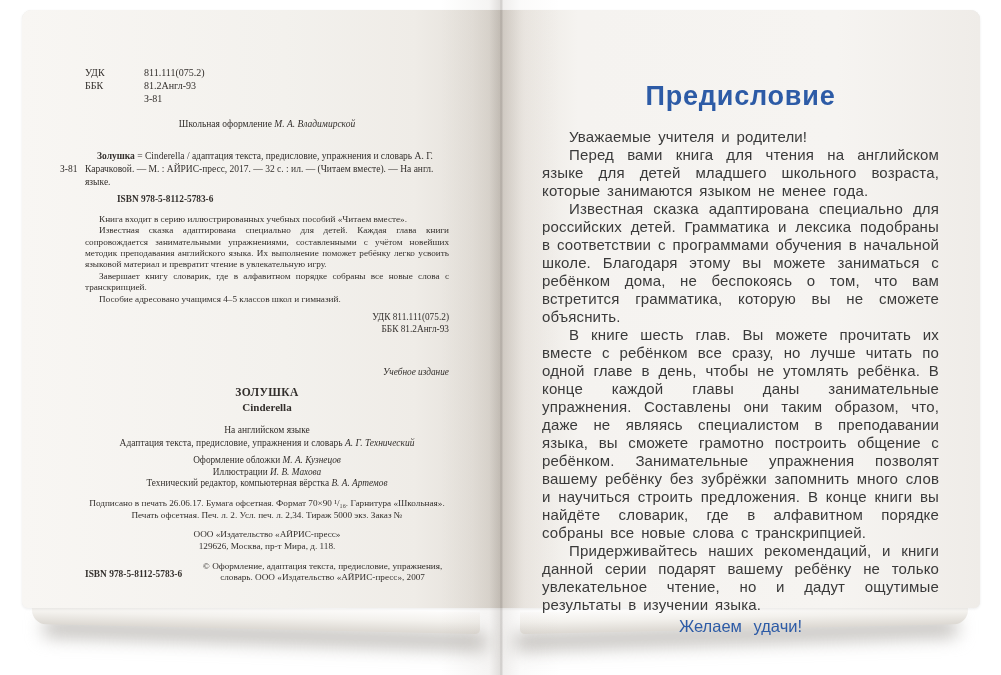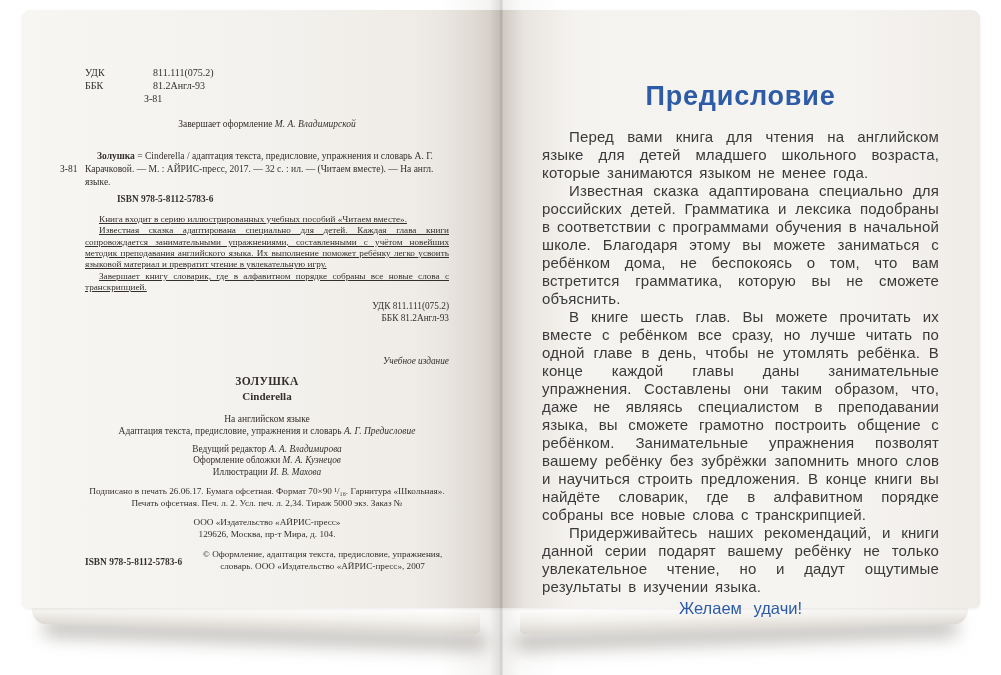--- a/index.html
+++ b/index.html
@@ -27,28 +27,28 @@
   .edge-l{left:32px;transform:skewY(1.3deg);transform-origin:left center;border-radius:0 0 5px 14px;}
   .edge-r{right:33px;transform:skewY(-1.3deg);transform-origin:right center;border-radius:0 0 14px 5px;}
   .shadow{position:absolute;top:620px;width:442px;height:16px;background:#bdbab6;
           filter:blur(9px);z-index:0;}
   .shadow-l{left:44px;transform:skewY(1.8deg);transform-origin:left center;}
   .shadow-r{right:44px;transform:skewY(-1.8deg);transform-origin:right center;}
   
   .lp{padding:56px 52px 0 63px;color:#332f2c;font-size:9.5px;line-height:1.32;}
   .udk-block{line-height:13px;font-size:10px;margin-bottom:13px;}
   .udk-row .lbl{display:inline-block;width:34px;}
-  .udk-row .val{display:inline-block;margin-left:34px;}
+  .udk-row .val{display:inline-block;margin-left:25px;}
   .udk-row.code .val{margin-left:59px;}
   .series{text-align:center;margin-bottom:19px;}
   .bib{position:relative;margin:0 0 4px 0;text-indent:12px;line-height:13px;}
   .bib-code{position:absolute;left:-25px;top:13px;text-indent:0;}
   .isbn-top{font-weight:bold;margin:0 0 9px 32px;font-size:9.3px;}
   .annotation{text-align:justify;}
-  .annotation p{margin:0;text-indent:14px;font-size:9.2px;line-height:11.4px;text-decoration:underline;}
+  .annotation p{margin:0;text-indent:14px;font-size:9.2px;line-height:11.4px;}
   .udk-right{text-align:right;line-height:12px;margin-top:6px;margin-bottom:31px;font-size:9.3px;}
   .c{text-align:center;}
   .it{font-style:italic;}
   .b{font-weight:bold;}
   .edition{margin-bottom:7px;font-size:9.3px;text-align:right;}
   .title-ru{font-size:11.5px;letter-spacing:.4px;}
   .title-en{font-size:11px;margin-bottom:9px;}
   .lang{margin-bottom:0;}
   .adapt{margin-bottom:6px;}
   .credits{line-height:11.6px;font-size:9.3px;margin-bottom:7px;}
@@ -85,83 +85,85 @@
         </div>
         <div class="udk-row">
           <span class="lbl">ББК</span><span class="val">81.2Англ-93</span>
         </div>
         <div class="udk-row code">
           <span class="val">З-81</span>
         </div>
       </div>
 
       <div class="series">
-        <span>Завершает оформление</span>
+        <span>Школьная оформление</span>
         <span class="it">М. А. Владимирской</span>
       </div>
 
       <div class="bib">
         <span class="bib-code">З-81</span><span class="b">Золушка</span><span> = Cinderella / адаптация текста, предисловие, упражнения и словарь А. Г. Карачковой. — М. : АЙРИС-пресс, 2017. — 32 с. : ил. — (Читаем вместе). — На англ. языке.</span>
       </div>
 
       <div class="isbn-top">ISBN 978-5-8112-5783-6</div>
 
       <div class="annotation">
 
       <p>Книга входит в серию иллюстрированных учебных пособий «Читаем вместе».</p>
           <p>Известная сказка адаптирована специально для детей. Каждая глава книги сопровождается занимательными упражнениями, составленными с учётом новейших методик преподавания английского языка. Их выполнение поможет ребёнку легко усвоить языковой материал и превратит чтение в увлекательную игру.</p>
           <p>Завершает книгу словарик, где в алфавитном порядке собраны все новые слова с транскрипцией.</p>
+          <p>Пособие адресовано учащимся 4–5 классов школ и гимназий.</p>
         </div>
 
       <div class="udk-right">
         <div>УДК 811.111(075.2)</div>
         <div>ББК 81.2Англ-93</div>
       </div>
 
       <div class="c it edition">Учебное издание</div>
       <div class="c b title-ru">ЗОЛУШКА</div>
       <div class="c b title-en">Cinderella</div>
       <div class="c lang">На английском языке</div>
 
       <div class="c adapt">
         <span>Адаптация текста, предисловие, упражнения и словарь</span>
-        <span class="it">А. Г. Предисловие</span>
+        <span class="it">А. Г. Технический</span>
       </div>
 
       <div class="c credits">
 
-      <div><span>Ведущий редактор</span> <span class="it">А. А. Владимирова</span></div>
           <div><span>Оформление обложки</span> <span class="it">М. А. Кузнецов</span></div>
           <div><span>Иллюстрации</span> <span class="it">И. В. Махова</span></div>
+          <div><span>Технический редактор, компьютерная вёрстка</span> <span class="it">В. А. Артемов</span></div>
         </div>
 
       <div class="c pr">
         <div>Подписано в печать 26.06.17. Бумага офсетная. Формат 70×90 ¹/₁₆. Гарнитура «Школьная».</div>
         <div>Печать офсетная. Печ. л. 2. Усл. печ. л. 2,34. Тираж 5000 экз. Заказ №</div>
       </div>
 
       <div class="c pr">
         <div>ООО «Издательство «АЙРИС-пресс»</div>
-        <div>129626, Москва, пр-т Мира, д. 104.</div>
+        <div>129626, Москва, пр-т Мира, д. 118.</div>
       </div>
 
       <div class="c pr">
       </div>
 
       <div class="bottom-row">
         <div class="isbn-b">ISBN 978-5-8112-5783-6</div>
         <div class="copy">© Оформление, адаптация текста, предисловие, упражнения, словарь. ООО «Издательство «АЙРИС-пресс», 2007</div>
       </div>
 
     </div>
 
     <div class="page page-right rp-wrap">
       <div class="rp-title" style="color: rgb(45, 91, 166); margin-top: 41px;">Предисловие</div>
       <div class="rp-body">
 
+      <p>Уважаемые учителя и родители!</p>
           <p>Перед вами книга для чтения на английском языке для детей младшего школьного возраста, которые занимаются языком не менее года.</p>
           <p>Известная сказка адаптирована специально для российских детей. Грамматика и лексика подобраны в соответствии с программами обучения в начальной школе. Благодаря этому вы можете заниматься с ребёнком дома, не беспокоясь о том, что вам встретится грамматика, которую вы не сможете объяснить.</p>
           <p>В книге шесть глав. Вы можете прочитать их вместе с ребёнком все сразу, но лучше читать по одной главе в день, чтобы не утомлять ребёнка. В конце каждой главы даны занимательные упражнения. Составлены они таким образом, что, даже не являясь специалистом в преподавании языка, вы сможете грамотно построить общение с ребёнком. Занимательные упражнения позволят вашему ребёнку без зубрёжки запомнить много слов и научиться строить предложения. В конце книги вы найдёте словарик, где в алфавитном порядке собраны все новые слова с транскрипцией.</p>
           <p>Придерживайтесь наших рекомендаций, и книги данной серии подарят вашему ребёнку не только увлекательное чтение, но и дадут ощутимые результаты в изучении языка.</p>
         </div>
       <div class="rp-closing" style="color: rgb(45, 91, 166);">Желаем удачи!</div>
     </div>
 
   </div>
 

